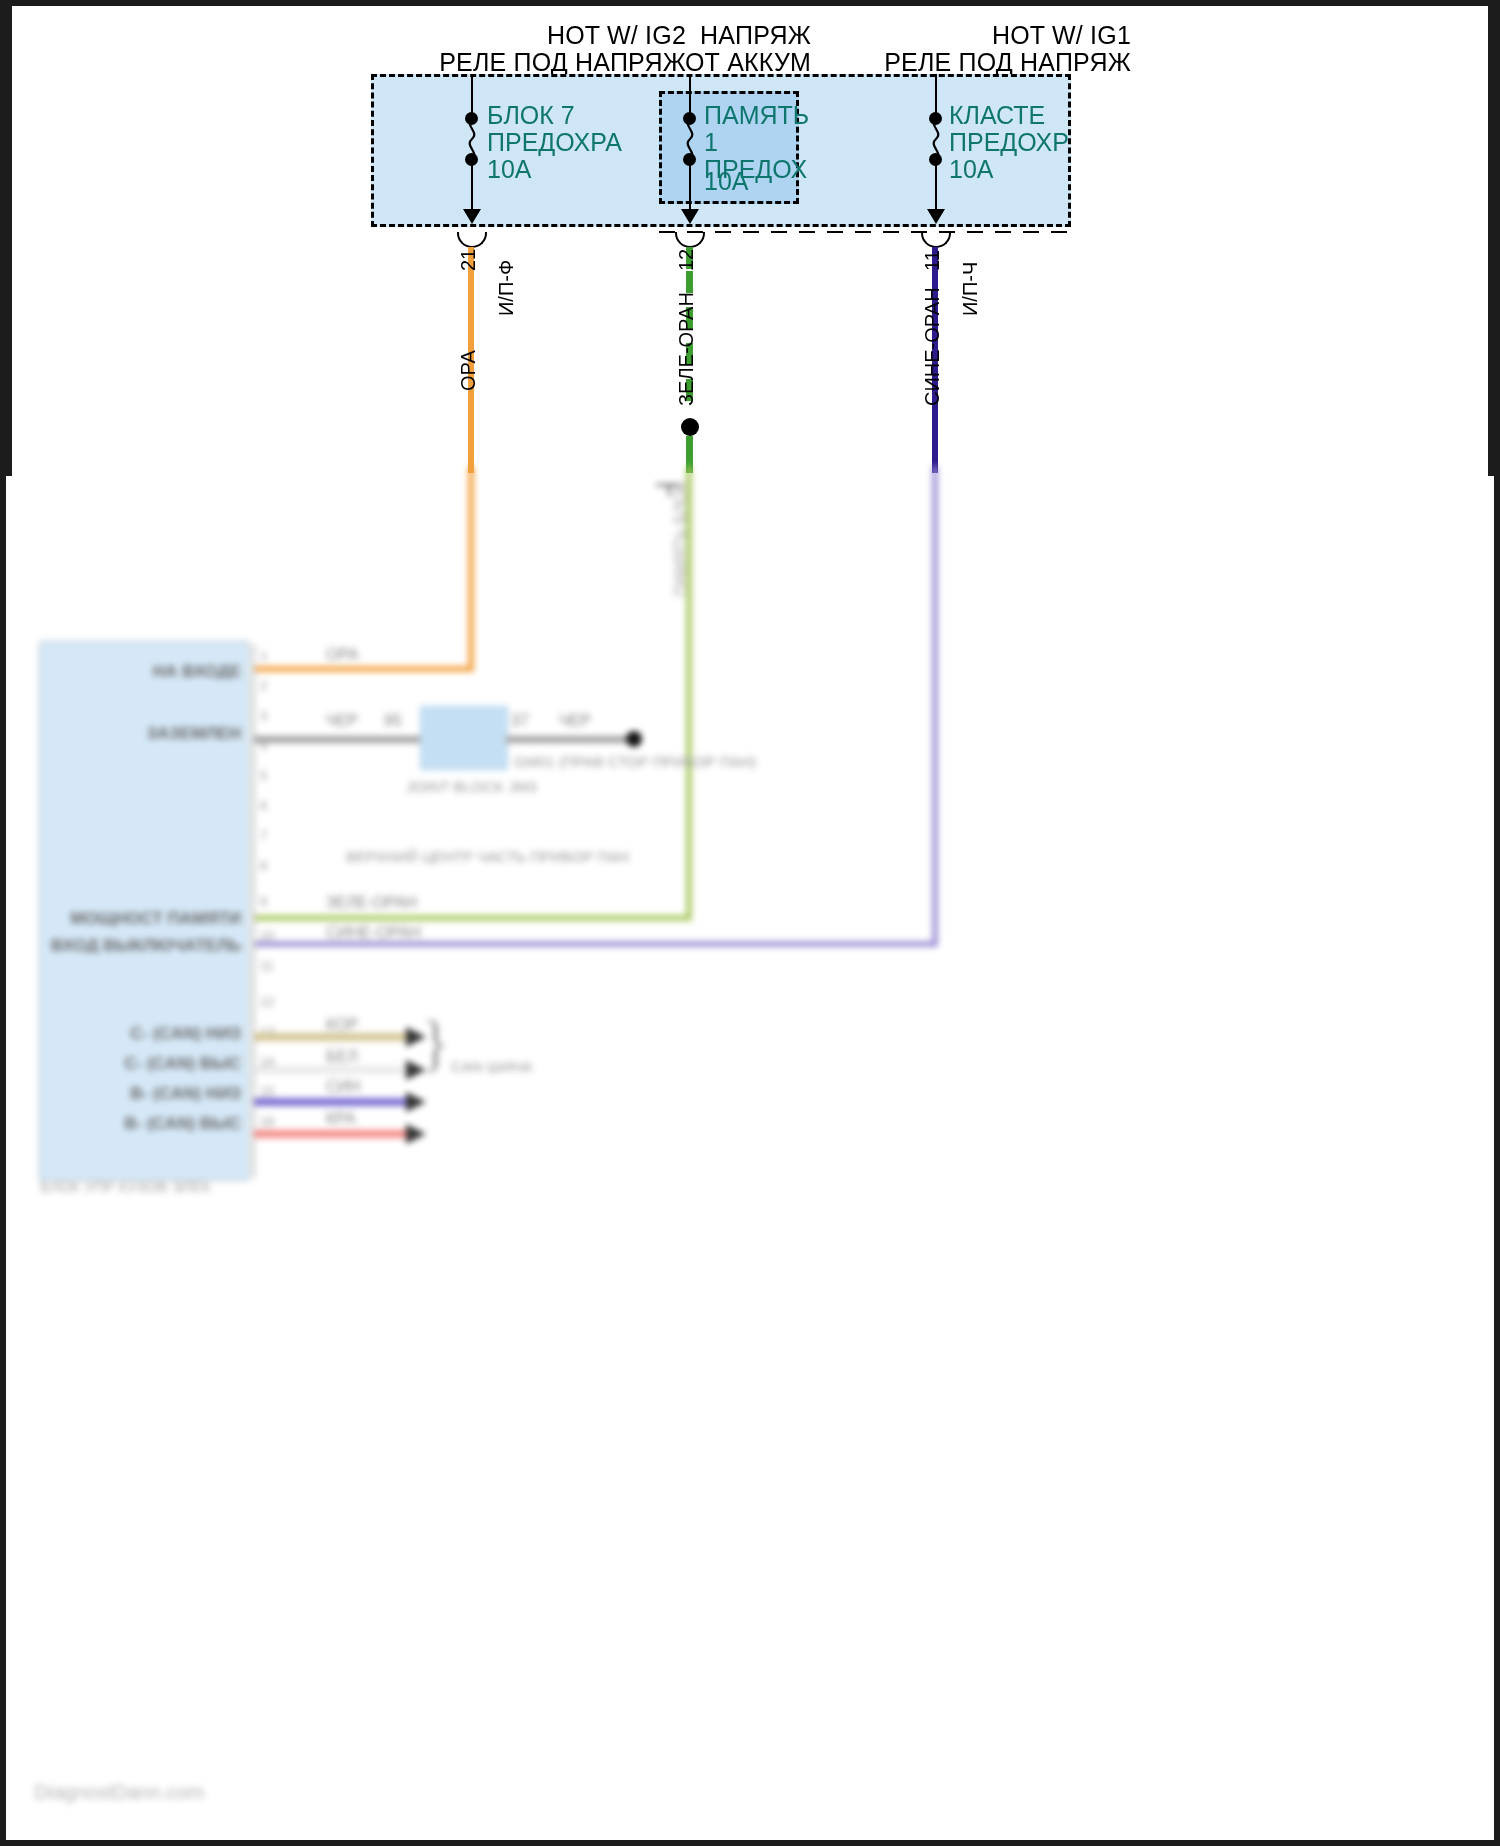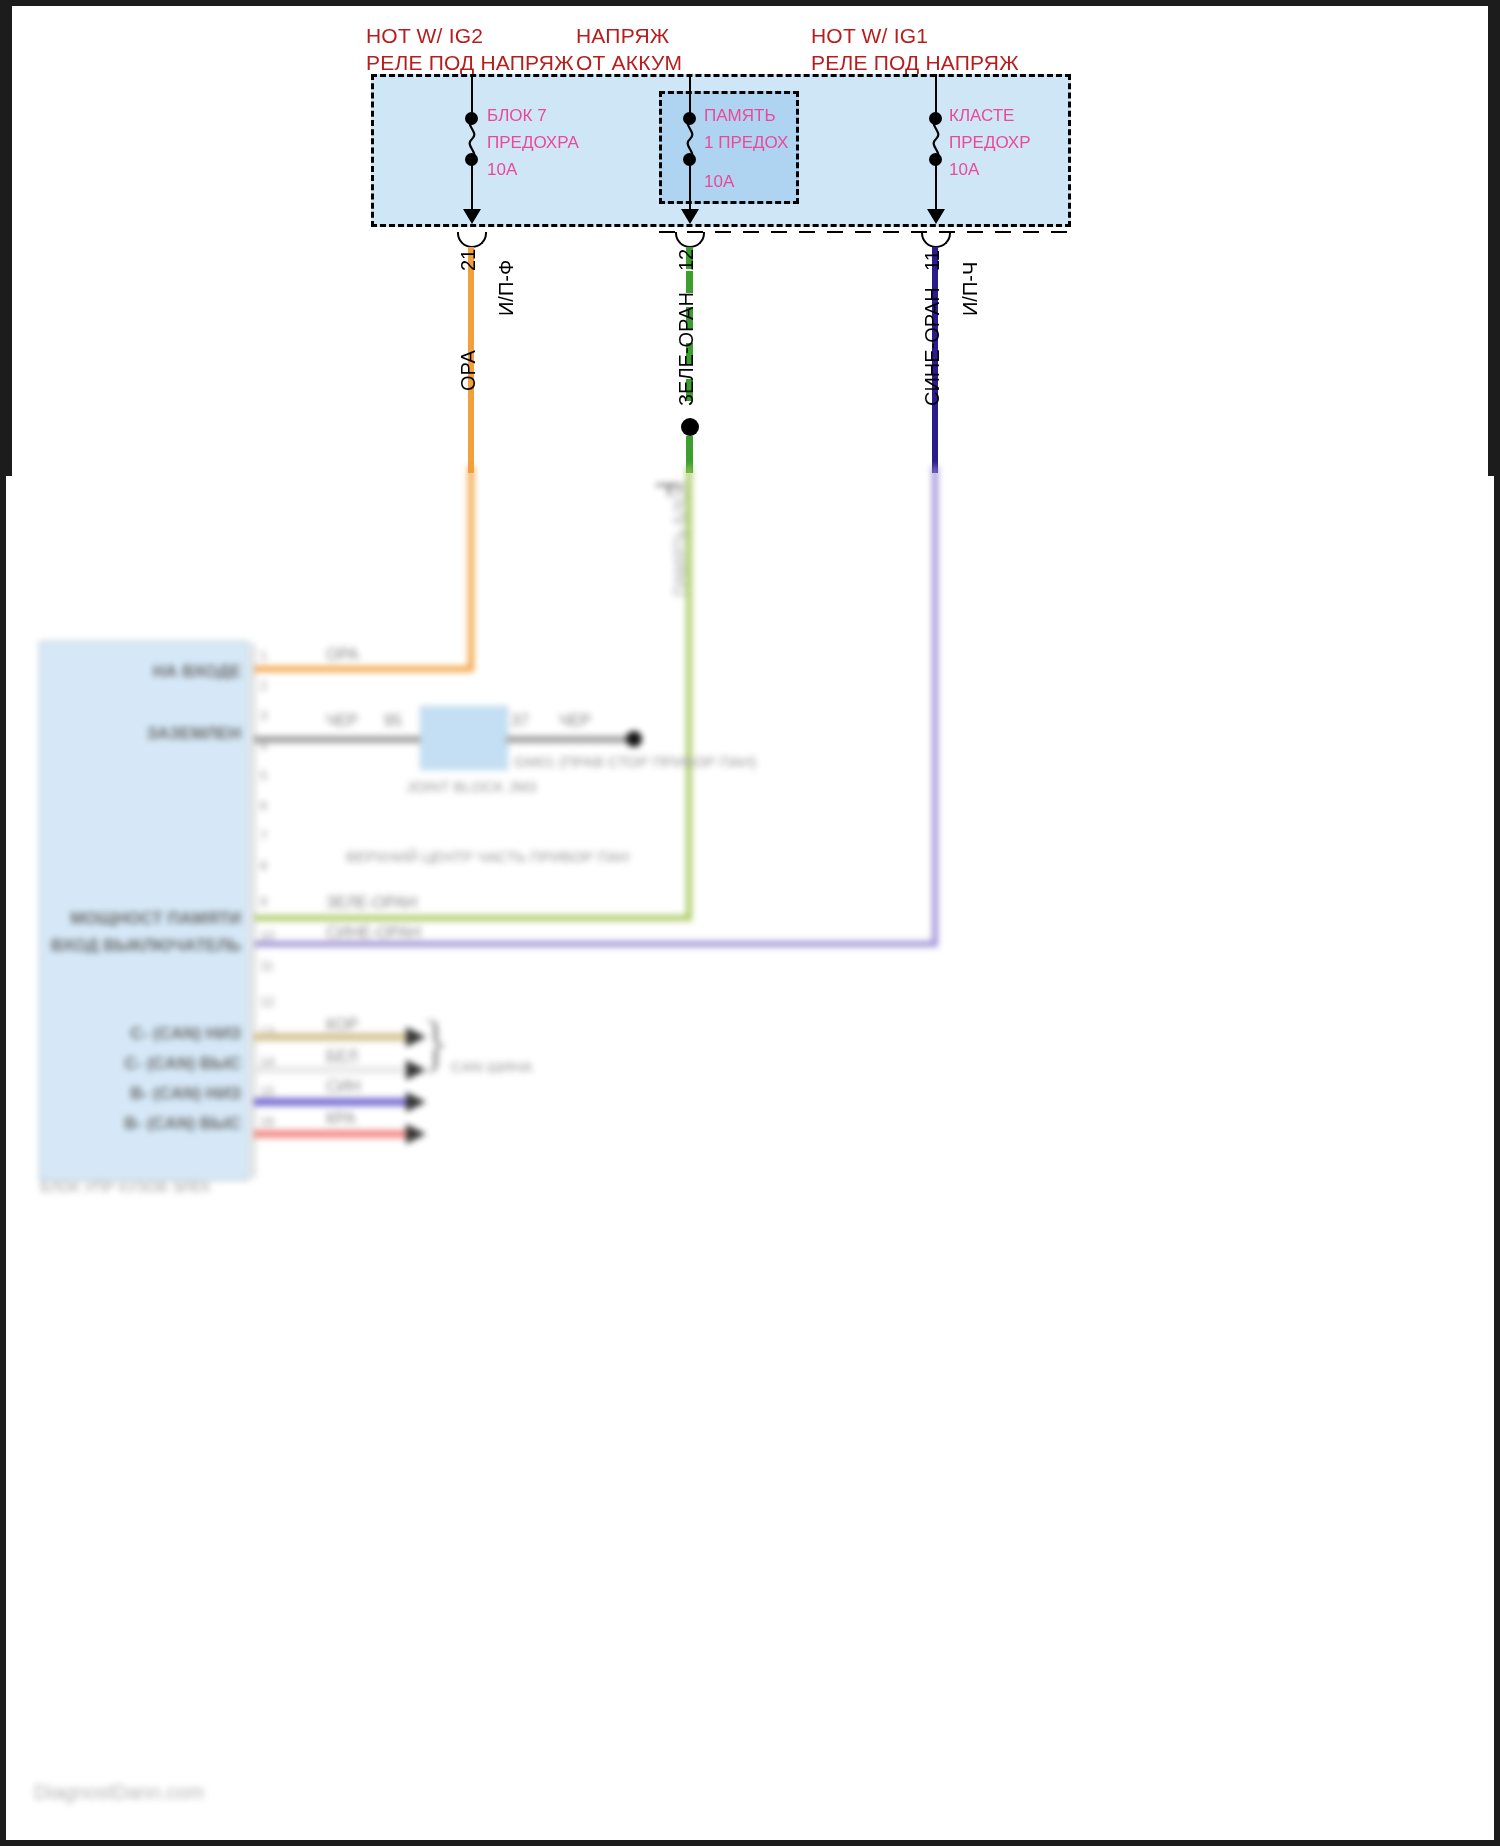--- a/index.html
+++ b/index.html
@@ -12,21 +12,21 @@
     overflow:hidden;
     box-sizing:border-box;
     border:6px solid #1c1c1c;
   }
 
   
   .abs{position:absolute;}
 
   
   .hdr{
-    font-size:21px;color:#b91c1c;text-align:left;line-height:27px;
+    font-size:25px;color:#000000;text-align:right;line-height:27px;
     letter-spacing:.2px;white-space:pre-line;
   }
 
   .fusebox{
     border:3px dashed #000;
     background:#cfe6f7;
     box-sizing:border-box;
   }
   .innerfuse{
     border:3px dashed #000;
@@ -35,21 +35,21 @@
   }
 
   .vline{background:#000;width:2px;}
 
   .dot{
     background:#000;border-radius:50%;
     width:13px;height:13px;
   }
 
   .fuselbl{
-    font-size:17px;color:#ec4899;line-height:27px;white-space:pre-line;
+    font-size:25px;color:#0f766e;line-height:27px;white-space:pre-line;
   }
 
   .rt-note{
     font-size:21px;color:#000;line-height:30px;white-space:pre-line;
   }
 
   
   .arrowdn{
     width:0;height:0;
     border-left:9px solid transparent;

